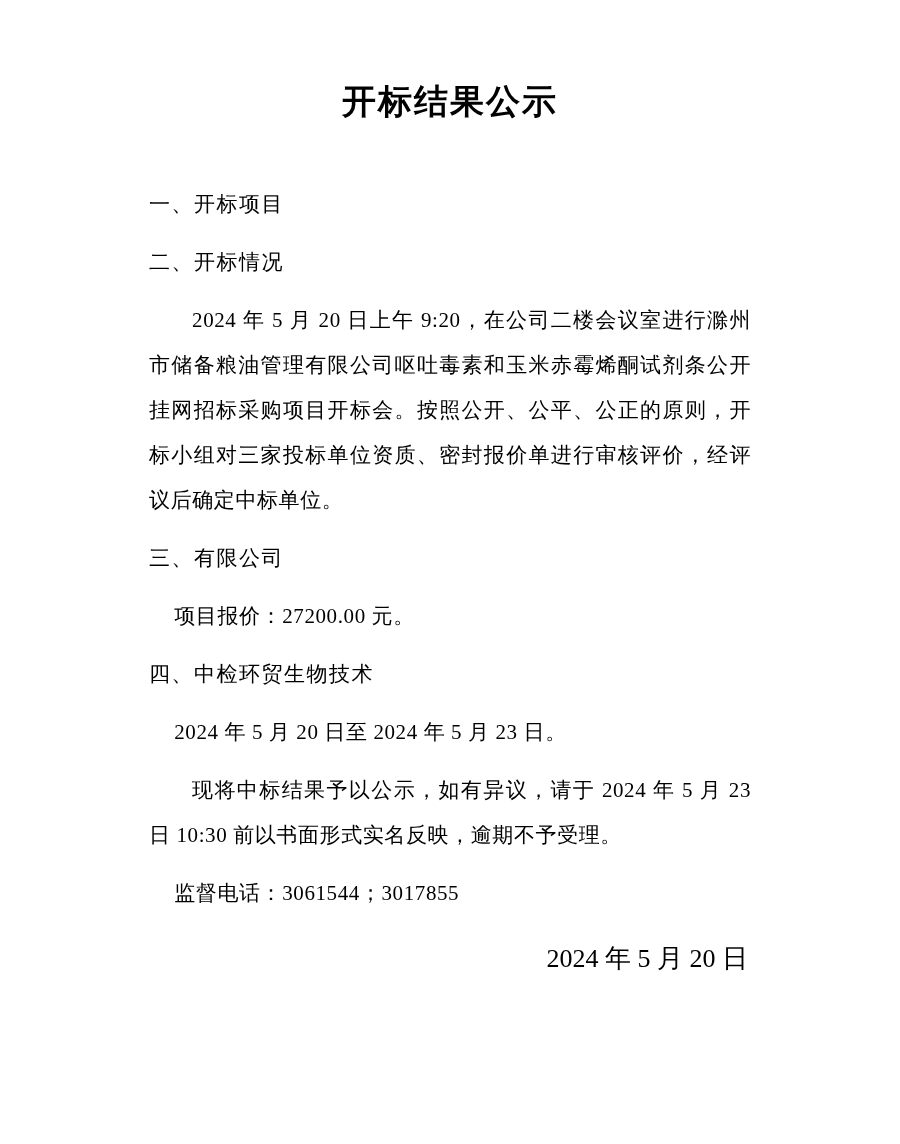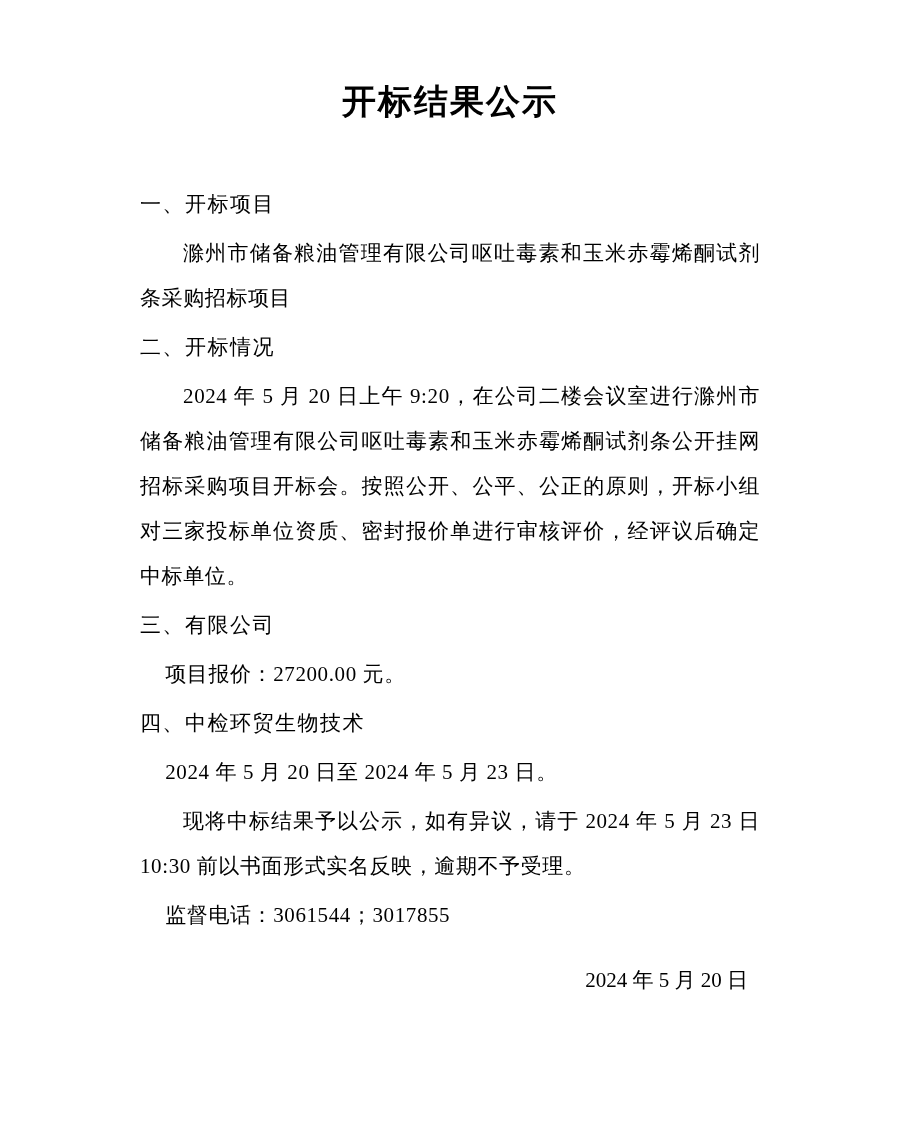--- a/index.html
+++ b/index.html
@@ -27,56 +27,55 @@
     font-weight: bold;
     letter-spacing: 2px;
     margin: 0;
     padding-top: 78px;
     line-height: 1.4;
   }
   .body-block {
     margin-top: 56px;
   }
   p {
-    margin: 4px;
+    margin: 13px;
     font-size: 21px;
     line-height: 45px;
     text-align: justify;
     text-justify: inter-ideograph;
     letter-spacing: 0.6px;
   }
   .heading {
     text-indent: 0;
     letter-spacing: 1.5px;
   }
   .indent {
     text-indent: 2.05em;
   }
   .sub-indent {
     text-indent: 1.2em;
   }
   .date-line {
     text-align: right;
     margin-top: 20px;
     padding-right: 16px;
-    font-size: 21px;
+    font-size: 26px;
     line-height: 45px;
   }
 </style>
 </head>
 <body>
 
 <div class="page">
 
   <h1 class="doc-title">开标结果公示</h1>
 
   <div class="body-block">
 
     <p class="heading">一、开标项目</p>
-    <p class="indent">滁州市储备粮油管理有限公司呕吐毒素和玉米赤霉烯酮试剂条采购招标项目</p>
 
     <p class="heading">二、开标情况</p>
     <p class="indent">2024 年 5 月 20 日上午 9:20，在公司二楼会议室进行滁州市储备粮油管理有限公司呕吐毒素和玉米赤霉烯酮试剂条公开挂网招标采购项目开标会。按照公开、公平、公正的原则，开标小组对三家投标单位资质、密封报价单进行审核评价，经评议后确定中标单位。</p>
 
     <p class="heading">三、有限公司</p>
     <p class="sub-indent">项目报价：27200.00 元。</p>
 
     <p class="heading">四、中检环贸生物技术</p>
     <p class="sub-indent">2024 年 5 月 20 日至 2024 年 5 月 23 日。</p>
     <p class="indent">现将中标结果予以公示，如有异议，请于 2024 年 5 月 23 日 10:30 前以书面形式实名反映，逾期不予受理。</p>

